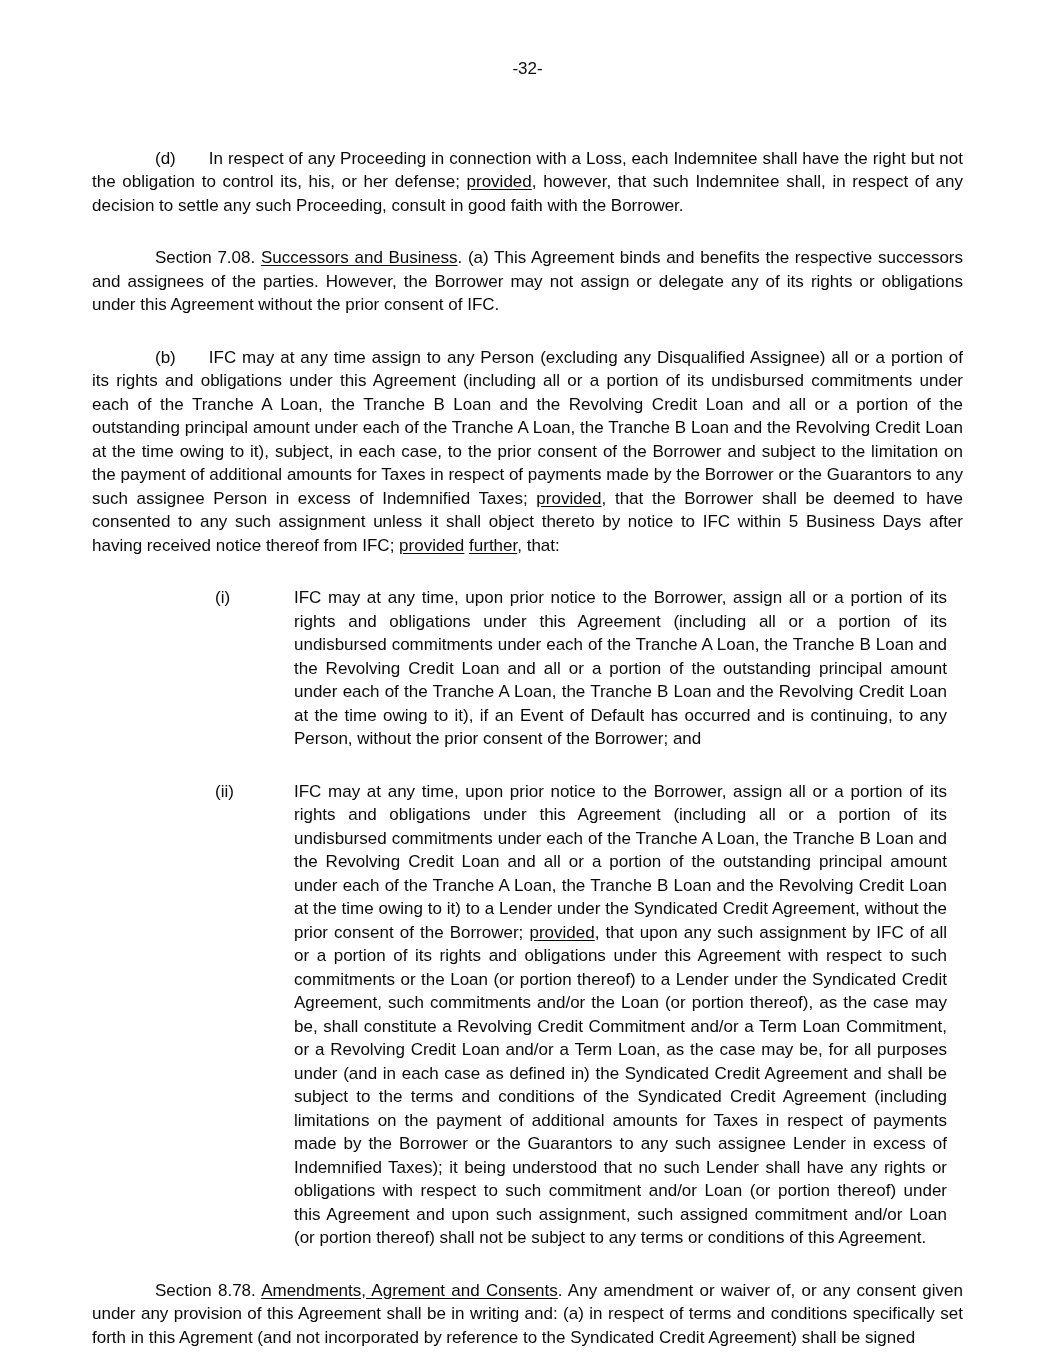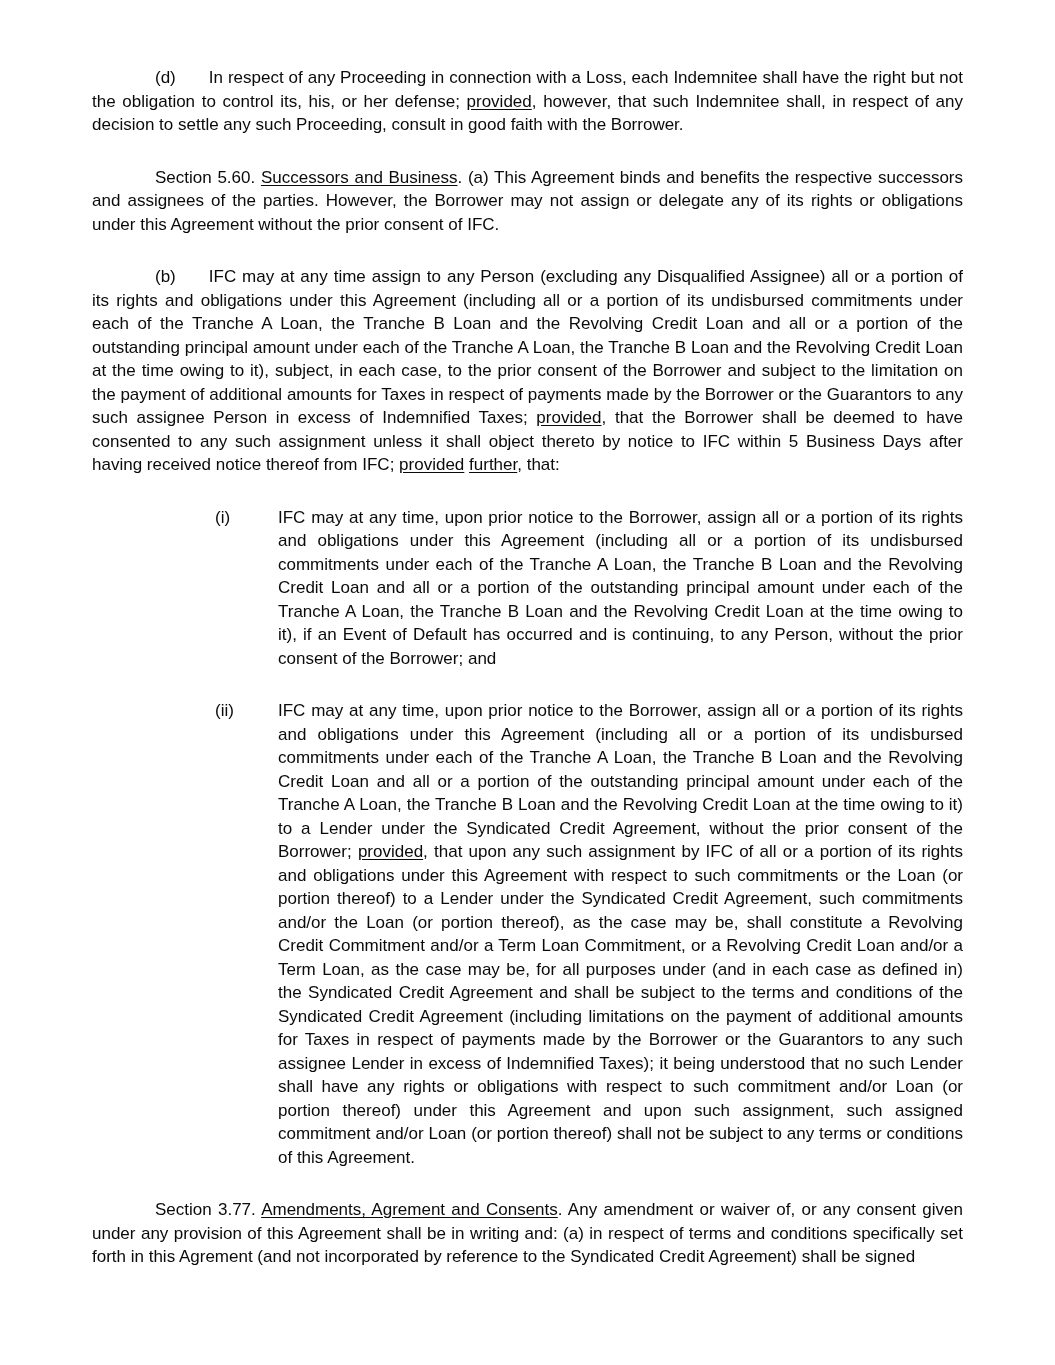--- a/index.html
+++ b/index.html
@@ -32,43 +32,44 @@
   .list-item {
     position: relative;
     margin: 29px 0 0 186px;
   }
   .list-label {
     position: absolute;
     left: -63px;
     top: 0;
   }
   .list-text {
-    margin: 0;
+    margin: 16px;
     text-align: justify;
   }
 </style>
 </head>
 <body>
 
 <div class="page" style="--page-bg: #ffffff; --text-color: #0a0a0a;">
+  <div class="page-number">-32-</div>
 
   <div class="body-text">
 
     <p class="para"><span class="tab">(d)</span><span>In respect of any Proceeding in connection with a Loss, each Indemnitee shall have the right but not the obligation to control its, his, or her defense; </span><span class="u">provided</span><span>, however, that such Indemnitee shall, in respect of any decision to settle any such Proceeding, consult in good faith with the Borrower.</span></p>
 
-    <p class="para"><span>Section 5.60. </span><span class="u">Successors and Business</span><span>. (a) This Agreement binds and benefits the respective successors and assignees of the parties. However, the Borrower may not assign or delegate any of its rights or obligations under this Agreement without the prior consent of IFC.</span></p>
+    <p class="para"><span>Section 7.08. </span><span class="u">Successors and Business</span><span>. (a) This Agreement binds and benefits the respective successors and assignees of the parties. However, the Borrower may not assign or delegate any of its rights or obligations under this Agreement without the prior consent of IFC.</span></p>
 
     <p class="para"><span class="tab">(b)</span><span>IFC may at any time assign to any Person (excluding any Disqualified Assignee) all or a portion of its rights and obligations under this Agreement (including all or a portion of its undisbursed commitments under each of the Tranche A Loan, the Tranche B Loan and the Revolving Credit Loan and all or a portion of the outstanding principal amount under each of the Tranche A Loan, the Tranche B Loan and the Revolving Credit Loan at the time owing to it), subject, in each case, to the prior consent of the Borrower and subject to the limitation on the payment of additional amounts for Taxes in respect of payments made by the Borrower or the Guarantors to any such assignee Person in excess of Indemnified Taxes; </span><span class="u">provided</span><span>, that the Borrower shall be deemed to have consented to any such assignment unless it shall object thereto by notice to IFC within 5 Business Days after having received notice thereof from IFC; </span><span class="u">provided</span><span> </span><span class="u">further</span><span>, that:</span></p>
 
     <div class="list-item">
       <span class="list-label">(i)</span>
       <p class="list-text"><span>IFC may at any time, upon prior notice to the Borrower, assign all or a portion of its rights and obligations under this Agreement (including all or a portion of its undisbursed commitments under each of the Tranche A Loan, the Tranche B Loan and the Revolving Credit Loan and all or a portion of the outstanding principal amount under each of the Tranche A Loan, the Tranche B Loan and the Revolving Credit Loan at the time owing to it), if an Event of Default has occurred and is continuing, to any Person, without the prior consent of the Borrower; and</span></p>
     </div>
 
     <div class="list-item">
       <span class="list-label">(ii)</span>
       <p class="list-text"><span>IFC may at any time, upon prior notice to the Borrower, assign all or a portion of its rights and obligations under this Agreement (including all or a portion of its undisbursed commitments under each of the Tranche A Loan, the Tranche B Loan and the Revolving Credit Loan and all or a portion of the outstanding principal amount under each of the Tranche A Loan, the Tranche B Loan and the Revolving Credit Loan at the time owing to it) to a Lender under the Syndicated Credit Agreement, without the prior consent of the Borrower; </span><span class="u">provided</span><span>, that upon any such assignment by IFC of all or a portion of its rights and obligations under this Agreement with respect to such commitments or the Loan (or portion thereof) to a Lender under the Syndicated Credit Agreement, such commitments and/or the Loan (or portion thereof), as the case may be, shall constitute a Revolving Credit Commitment and/or a Term Loan Commitment, or a Revolving Credit Loan and/or a Term Loan, as the case may be, for all purposes under (and in each case as defined in) the Syndicated Credit Agreement and shall be subject to the terms and conditions of the Syndicated Credit Agreement (including limitations on the payment of additional amounts for Taxes in respect of payments made by the Borrower or the Guarantors to any such assignee Lender in excess of Indemnified Taxes); it being understood that no such Lender shall have any rights or obligations with respect to such commitment and/or Loan (or portion thereof) under this Agreement and upon such assignment, such assigned commitment and/or Loan (or portion thereof) shall not be subject to any terms or conditions of this Agreement.</span></p>
     </div>
 
-    <p class="para"><span>Section 3.77. </span><span class="u">Amendments, Agrement and Consents</span><span>. Any amendment or waiver of, or any consent given under any provision of this Agreement shall be in writing and: (a) in respect of terms and conditions specifically set forth in this Agrement (and not incorporated by reference to the Syndicated Credit Agreement) shall be signed</span></p>
+    <p class="para"><span>Section 8.78. </span><span class="u">Amendments, Agrement and Consents</span><span>. Any amendment or waiver of, or any consent given under any provision of this Agreement shall be in writing and: (a) in respect of terms and conditions specifically set forth in this Agrement (and not incorporated by reference to the Syndicated Credit Agreement) shall be signed</span></p>
 
   </div>
 </div>
 
 </body></html>

